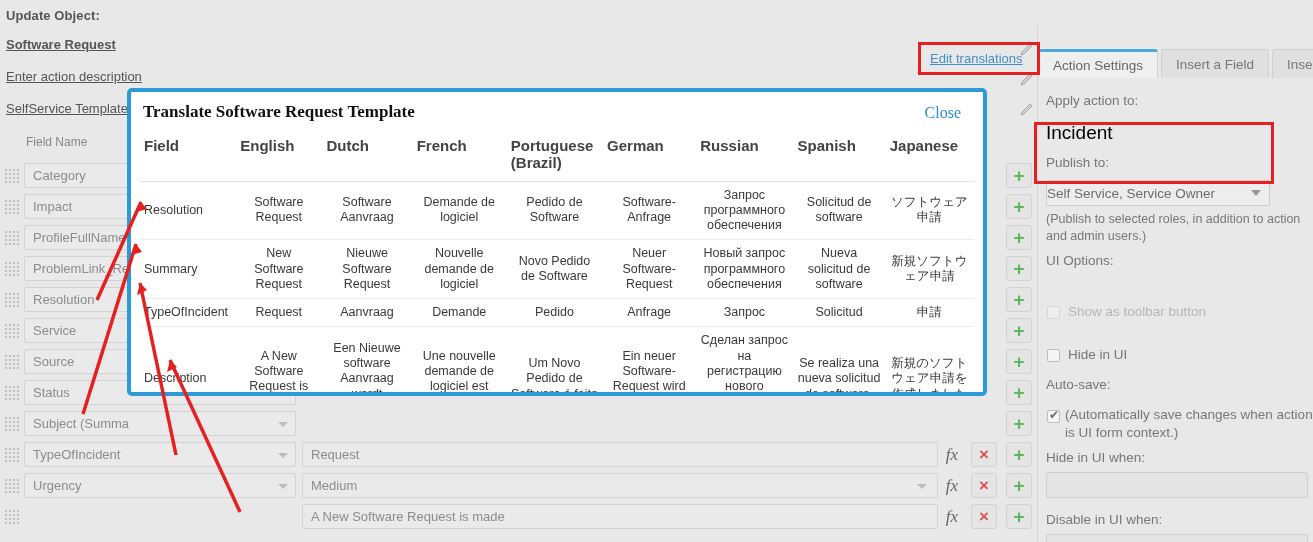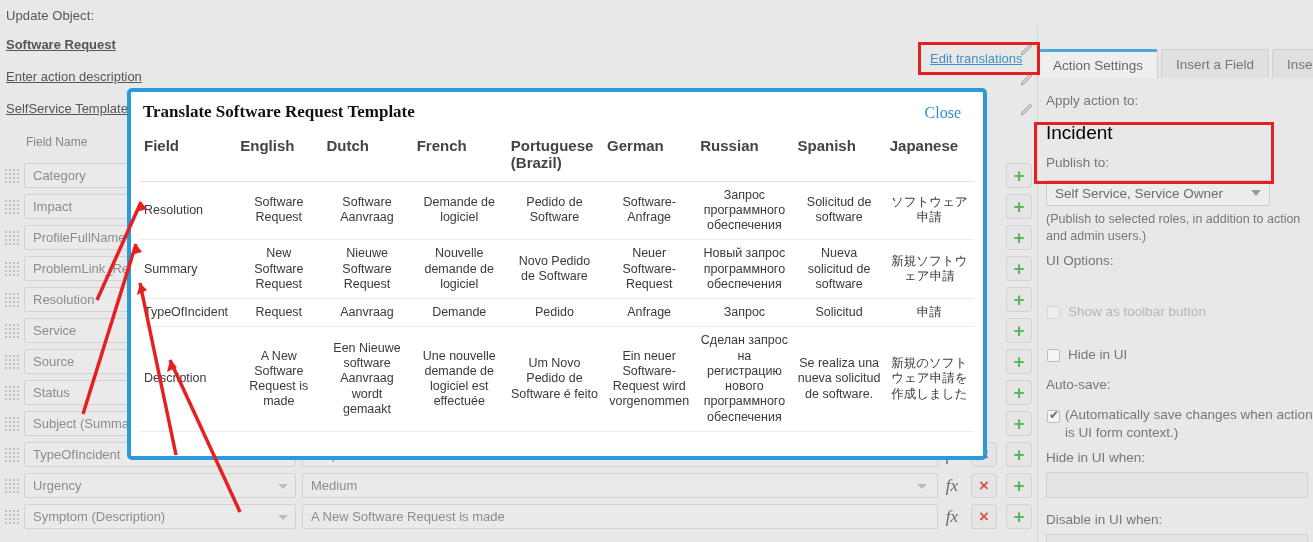--- a/index.html
+++ b/index.html
@@ -7,21 +7,21 @@
     margin: 0; padding: 0;
     width: 1313px; height: 542px;
     overflow: hidden;
     background: #e8e8e8;
     font-family: "Liberation Sans", sans-serif;
   }
   #root { position: relative; width: 1313px; height: 542px; }
 
   
   .hdr-label {
-    position: absolute; font-size: 13px; font-weight: normal;
+    position: absolute; font-size: 13px; font-weight: bold;
     color: #555; left: 6px; top: 8px; letter-spacing: .1px;
   }
   .hdr-link {
     position: absolute; left: 6px; font-size: 13px;
     color: #555; text-decoration: underline; cursor: pointer;
     white-space: nowrap;
   }
   .hdr-link.l1 { top: 37px; font-weight: bold; }
   .hdr-link.l2 { top: 69px; }
   .hdr-link.l3 { top: 101px; }
@@ -85,21 +85,21 @@
   
   .pencil {
     position: absolute; left: 1019px; width: 18px; height: 16px;
     cursor: pointer;
   }
   .pencil svg { display: block; }
 
   
   .modal {
     position: absolute; left: 127px; top: 88px;
-    width: 860px; height: 372px;
+    width: 860px; height: 308px;
     background: #ffffff; border: 4px solid #2b9ad6; border-radius: 5px;
     overflow: hidden;
   }
   .modal-title {
     position: absolute; left: 12px; top: 10px;
     font-family: "Liberation Serif", serif; font-weight: bold;
     font-size: 17px; color: #111;
   }
   .modal-close {
     position: absolute; right: 22px; top: 12px;
@@ -151,21 +151,21 @@
   .rp-text {
     position: absolute; font-size: 13.5px; color: #777; left: 8px;
   }
   .rp-link {
     position: absolute; font-size: 19px; color: #000000;
     left: 8px; cursor: pointer;
   }
   .select-box {
     position: absolute; height: 26px; background: #ededed;
     border: 1px solid #cccccc; border-radius: 2px;
-    display: flex; align-items: center; padding-left: 8px;
+    display: flex; align-items: center; padding-left: 0;
     font-size: 13.5px; color: #6d6d6d; cursor: pointer;
   }
   .select-box .caret2 {
     position: absolute; right: 8px; width: 0; height: 0;
     border-left: 5px solid transparent; border-right: 5px solid transparent;
     border-top: 6px solid #9a9a9a;
   }
   .chk {
     position: absolute; width: 13px; height: 13px; background: #f4f4f4;
     border: 1px solid #bdbdbd; border-radius: 2px; cursor: pointer;
@@ -271,24 +271,20 @@
     </div>
     <div class="field-row">
       <div class="grip"></div>
       <div class="field-box">
         <span>Urgency</span>
         <span class="caret"></span>
       </div>
     </div>
     <div class="field-row">
       <div class="grip"></div>
-      <div class="field-box">
-        <span>Symptom (Description)</span>
-        <span class="caret"></span>
-      </div>
     </div>
   </div>
 
   <div class="valrow" style="top:442px">
     <span>Request</span>
   </div>
   <div class="fxbtn" style="left:938px; top:442px">fx</div>
   <div class="xbtn" style="left:971px; top:442px">×</div>
   <div class="plusbtn" style="top:442px">+</div>
 

